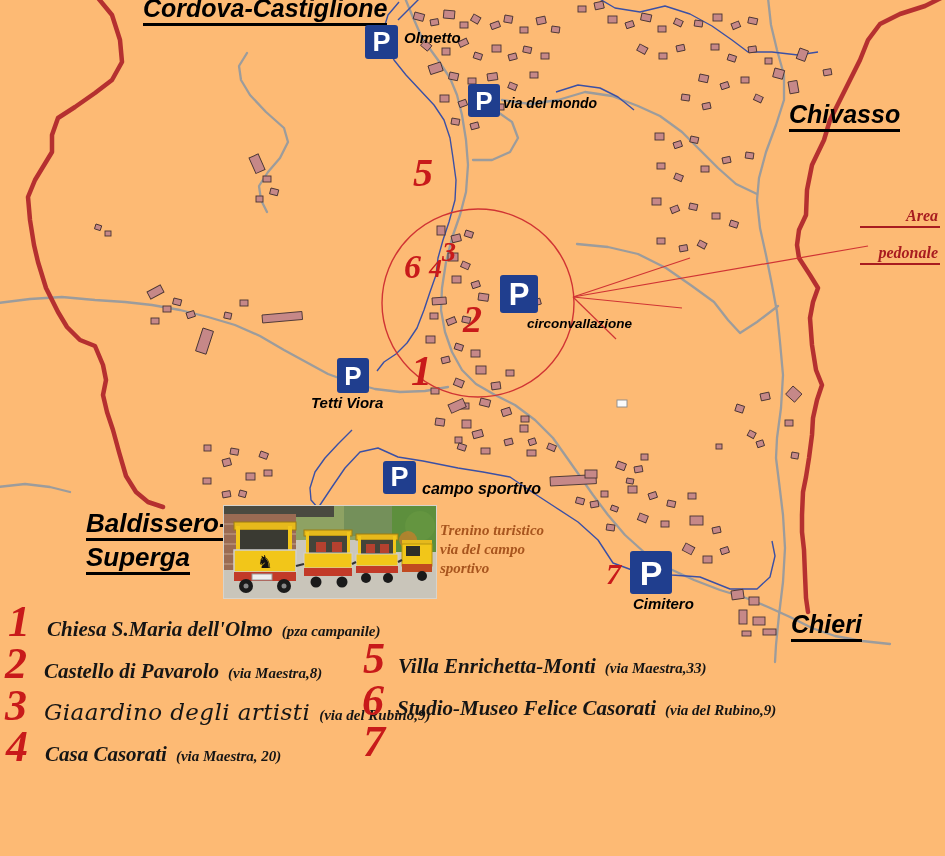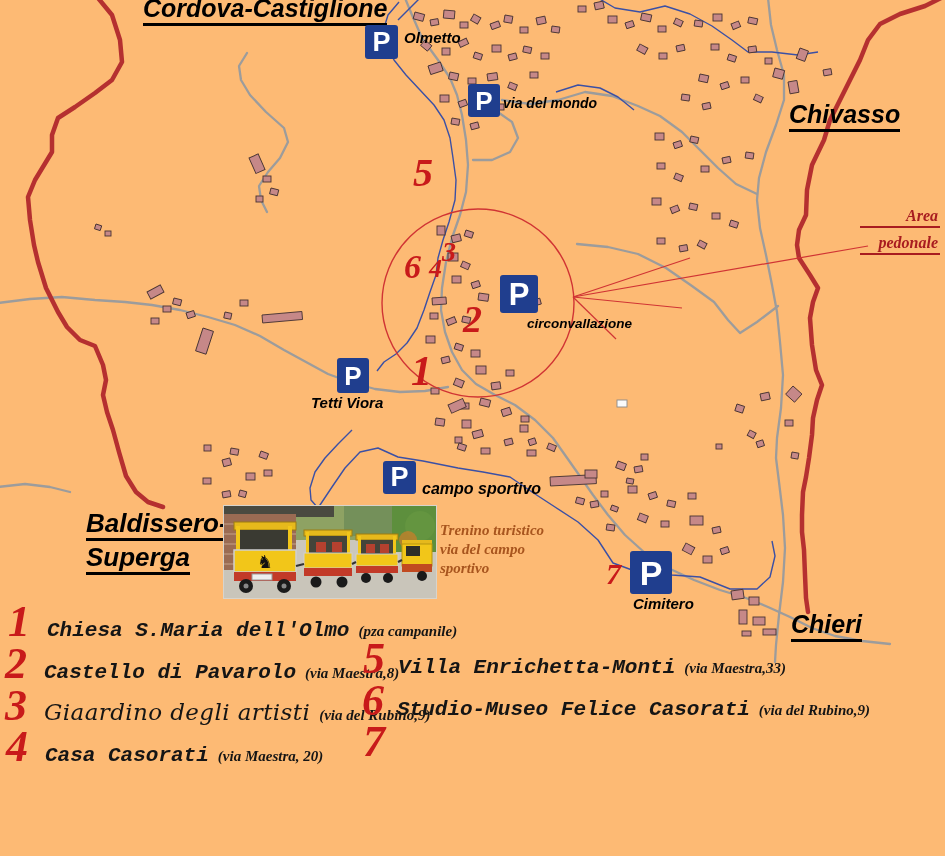--- a/index.html
+++ b/index.html
@@ -16,26 +16,26 @@
          border-radius:3px;font-family:"Liberation Sans",sans-serif;font-weight:700;line-height:1;}
   .plabel{font-family:"Liberation Sans",sans-serif;font-weight:700;font-style:italic;
           color:#000;white-space:nowrap;line-height:1.1;}
   
   .mapnum{font-family:"Liberation Serif",serif;font-style:italic;font-weight:700;
           color:#c81a1a;line-height:1;white-space:nowrap;}
   
   .area-ped{color:#a81c20;font-family:"Liberation Serif",serif;font-style:italic;font-weight:700;
             font-size:16px;text-align:right;line-height:17px;}
   .area-ped .line{display:block;border-bottom:2px solid #a81c20;padding:0 2px 2px;}
-  .area-ped .line + .line{margin-top:6px;font-family:Liberation Serif, serif;}
+  .area-ped .line + .line{margin-top:16px;font-family:Liberation Serif, serif;}
   
   .legend-item{position:absolute;display:flex;align-items:baseline;white-space:nowrap;}
   .lnum{font-family:"Liberation Serif",serif;font-style:italic;font-weight:700;
         font-size:44px;color:#c81a1a;line-height:.85;}
-  .lname{font-family:Liberation Mono, monospace;font-style:italic;font-weight:700;
+  .lname{font-family:Liberation Serif, serif;font-style:italic;font-weight:700;
          font-size:21px;color:#151515;margin-left:17px;}
   .lname.script{font-family:"DejaVu Serif",serif;font-weight:400;font-size:23px;letter-spacing:.4px;}
   .col-right .lname{margin-left:13px;}
   .ldet{font-family:"Liberation Serif",serif;font-style:italic;font-weight:700;
         font-size:15px;color:#151515;margin-left:9px;}
   
   .caption{font-family:"Liberation Serif",serif;font-style:italic;font-weight:700;
            font-size:15px;color:#a8551e;line-height:19px;white-space:nowrap;}
   .photo{border:1px solid #d8d4cc;overflow:hidden;}
 </style>

